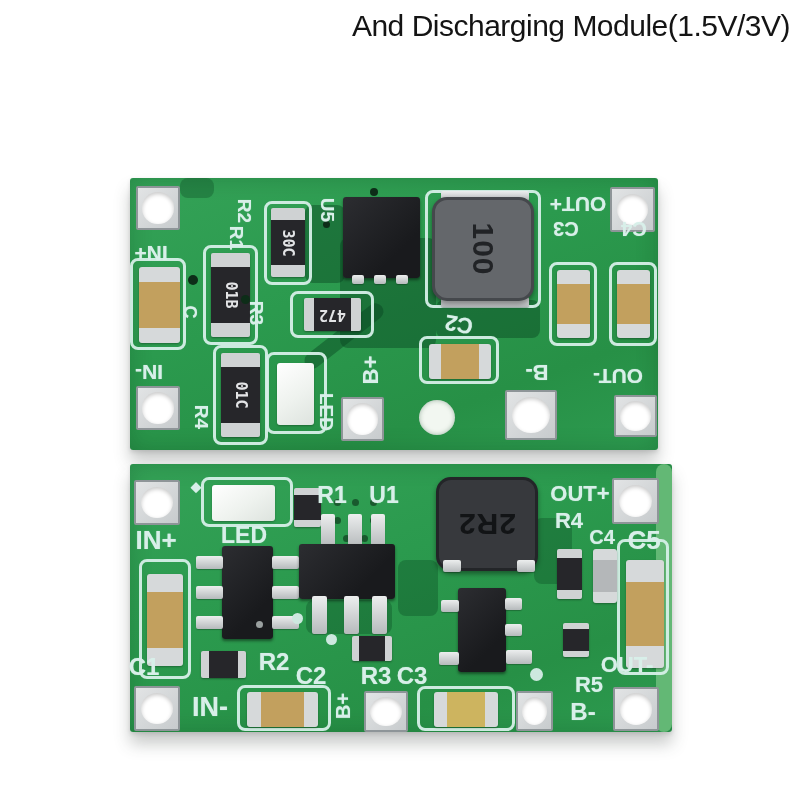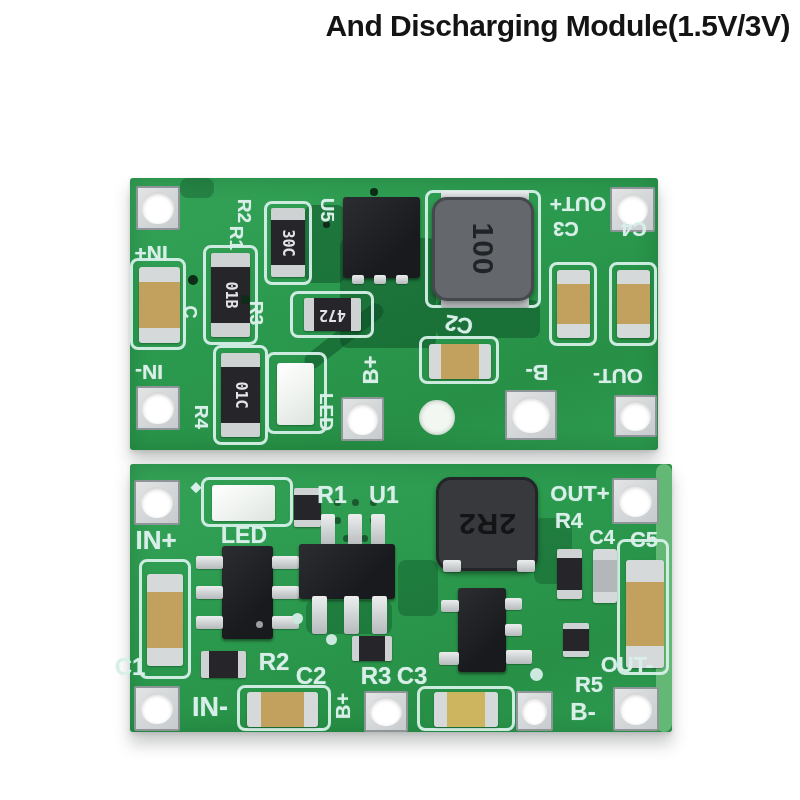--- a/index.html
+++ b/index.html
@@ -1,20 +1,20 @@
 <!DOCTYPE html>
 <html><head>
 <meta charset="utf-8">
 <style>
   html,body{margin:0;padding:0;background:#ffffff;}
   .stage{position:relative;width:800px;height:800px;background:#ffffff;overflow:hidden;
          font-family:"Liberation Sans",sans-serif;}
   .title{position:absolute;top:10px;right:10px;text-align:right;line-height:1.08;}
   .title-line1{font-size:38px;font-weight:bold;letter-spacing:-0.5px;}
-  .title-line2{font-size:30px;font-weight:bold;letter-spacing:-0.5px;}
+  .title-line2{font-size:30px;font-weight:normal;letter-spacing:-0.5px;}
   .board{position:absolute;border-radius:3px;
          background:linear-gradient(160deg,#34a257 0%,#2b9a4e 40%,#279046 75%,#2d9b50 100%);
          box-shadow:0 12px 16px rgba(60,70,64,.28),0 2px 4px rgba(0,0,0,.12),
                     inset 0 0 22px rgba(0,45,18,.22);}
   .s{position:absolute;box-sizing:border-box;}
   .label{color:#d8efe9;font-weight:bold;white-space:nowrap;line-height:1;
          text-shadow:0 0 1px rgba(230,250,245,.55);}
   .hole{background:linear-gradient(135deg,#e2e4e5,#c7cbcd);border:2px solid #8e9598;border-radius:2px;}
   .hole::after{content:'';position:absolute;left:11%;top:11%;width:78%;height:78%;
          background:#ffffff;border-radius:50%;box-shadow:inset 0 2px 4px rgba(0,0,0,.22);}
@@ -173,30 +173,30 @@
       <div class="s res" style="left: 433px; top: 159px; width: 26px; height: 34px; background: linear-gradient(rgb(207, 210, 211) 0px, rgb(207, 210, 211) 17%, rgb(38, 38, 42) 17%, rgb(38, 38, 42) 83%, rgb(207, 210, 211) 83%, rgb(207, 210, 211) 100%);"></div>
       <div class="s res" style="left: 222px; top: 172px; width: 40px; height: 25px; background: linear-gradient(to right, rgb(207, 210, 211) 0px, rgb(207, 210, 211) 17%, rgb(38, 38, 42) 17%, rgb(38, 38, 42) 83%, rgb(207, 210, 211) 83%, rgb(207, 210, 211) 100%);"></div>
       <div class="s cap" style="left: 304px; top: 228px; width: 64px; height: 35px; background: linear-gradient(to right, rgb(214, 217, 218) 0px, rgb(214, 217, 218) 20%, rgb(205, 180, 95) 20%, rgb(205, 180, 95) 80%, rgb(214, 217, 218) 80%, rgb(214, 217, 218) 100%);"></div>
       <div class="s wdot" style="left: 162px; top: 149px; width: 11px; height: 11px; background: rgb(205, 232, 223);"></div>
       <div class="s wdot" style="left: 196px; top: 170px; width: 11px; height: 11px; background: rgb(205, 232, 223);"></div>
       <div class="s wdot" style="left: 400px; top: 204px; width: 13px; height: 13px; background: rgb(205, 232, 223);"></div>
       <div class="s wdot" style="left: 126px; top: 157px; width: 7px; height: 7px; background: rgb(154, 160, 160);"></div>
       <div class="s label" style="left: 66px; top: 22px; font-size: 13px; transform: translate(-50%, -50%) rotate(0deg);">◆</div>
       <div class="s label" style="left: 114px; top: 71px; font-size: 23px; transform: translate(-50%, -50%) rotate(0deg);">LED</div>
       <div class="s label" style="left: 26px; top: 76px; font-size: 26px; transform: translate(-50%, -50%) rotate(0deg);">IN+</div>
-      <div class="s label" style="left: 0; top: 203px; font-size: 24px; transform: translate(-50%, -50%) rotate(0deg);">C1</div>
+      <div class="s label" style="left: 14px; top: 203px; font-size: 24px; transform: translate(-50%, -50%) rotate(0deg);">C1</div>
       <div class="s label" style="left: 80px; top: 243px; font-size: 27px; transform: translate(-50%, -50%) rotate(0deg);">IN-</div>
       <div class="s label" style="left: 144px; top: 198px; font-size: 24px; transform: translate(-50%, -50%) rotate(0deg);">R2</div>
       <div class="s label" style="left: 181px; top: 212px; font-size: 24px; transform: translate(-50%, -50%) rotate(0deg);">C2</div>
       <div class="s label" style="left: 213px; top: 242px; font-size: 20px; transform: translate(-50%, -50%) rotate(-90deg);">B+</div>
       <div class="s label" style="left: 202px; top: 31px; font-size: 23px; transform: translate(-50%, -50%) rotate(0deg);">R1</div>
       <div class="s label" style="left: 254px; top: 31px; font-size: 23px; transform: translate(-50%, -50%) rotate(0deg);">U1</div>
       <div class="s label" style="left: 246px; top: 212px; font-size: 24px; transform: translate(-50%, -50%) rotate(0deg);">R3</div>
       <div class="s label" style="left: 282px; top: 212px; font-size: 24px; transform: translate(-50%, -50%) rotate(0deg);">C3</div>
       <div class="s label" style="left: 450px; top: 30px; font-size: 22px; transform: translate(-50%, -50%) rotate(0deg);">OUT+</div>
       <div class="s label" style="left: 439px; top: 57px; font-size: 22px; transform: translate(-50%, -50%) rotate(0deg);">R4</div>
       <div class="s label" style="left: 472px; top: 73px; font-size: 20px; transform: translate(-50%, -50%) rotate(0deg);">C4</div>
-      <div class="s label" style="left: 514px; top: 76px; font-size: 22px; transform: translate(-50%, -50%) rotate(0deg);">C5</div>
+      <div class="s label" style="left: 514px; top: 76px; font-size: 26px; transform: translate(-50%, -50%) rotate(0deg);">C5</div>
       <div class="s label" style="left: 497px; top: 201px; font-size: 22px; transform: translate(-50%, -50%) rotate(0deg);">OUT-</div>
       <div class="s label" style="left: 459px; top: 221px; font-size: 22px; transform: translate(-50%, -50%) rotate(0deg);">R5</div>
       <div class="s label" style="left: 453px; top: 248px; font-size: 24px; transform: translate(-50%, -50%) rotate(0deg);">B-</div>
     </div>
 </div>
 
 </body></html>

